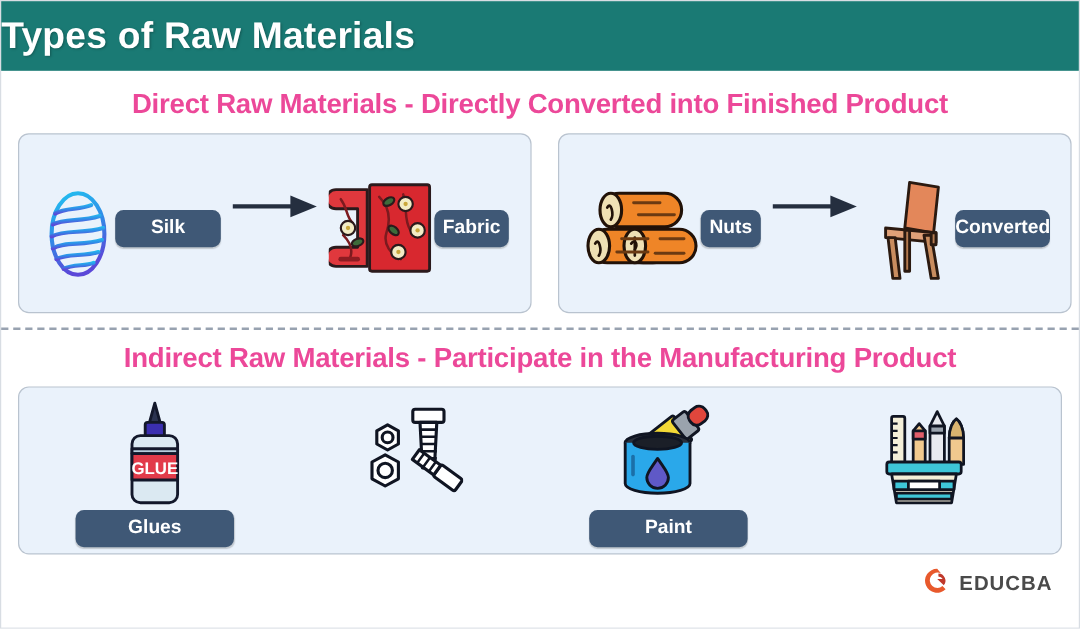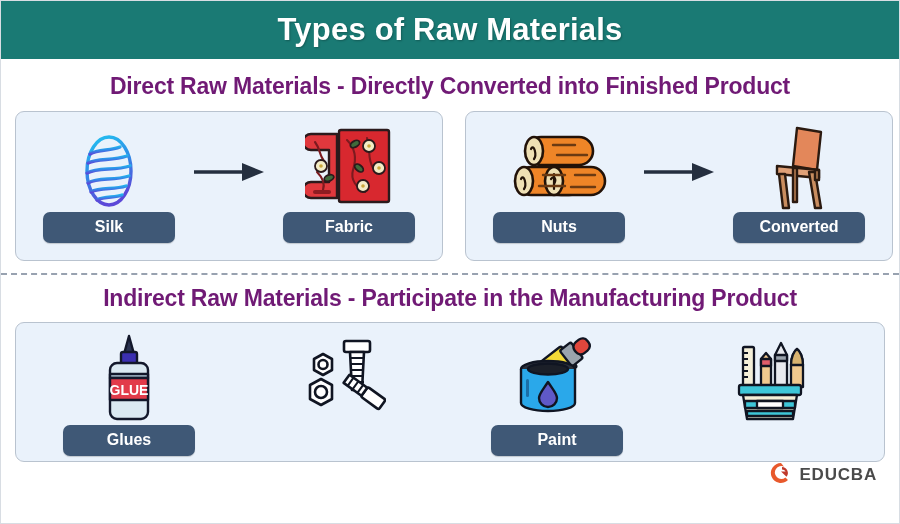--- a/index.html
+++ b/index.html
@@ -22,36 +22,36 @@
     box-sizing: border-box;
     border: 1px solid #d8dde3;
   }
 
   
   .header {
     height: 58px;
     background: #1a7a74;
     display: flex;
     align-items: center;
-    justify-content: center;
+    justify-content: flex-start;
   }
   .header-title {
     color: #ffffff;
     font-size: 31px;
     font-weight: bold;
     letter-spacing: 0.2px;
     text-shadow: 1px 1px 2px rgba(0,0,0,.25);
   }
 
   
   .section-heading {
     text-align: center;
     font-size: 23px;
     font-weight: bold;
-    color: #701a75;
+    color: #ec4899;
     letter-spacing: -0.2px;
   }
   .heading-1 { margin-top: 14px; }
   .heading-2 { margin-top: 10px; }
 
   
   .panel-row {
     display: flex;
     gap: 22px;
     padding: 0 14px;
@@ -80,21 +80,21 @@
   .pair {
     display: flex;
     align-items: center;
     justify-content: space-between;
     height: 100%;
     padding: 0 18px;
     box-sizing: border-box;
   }
   .cell {
     display: flex;
-    flex-direction: column;
+    flex-direction: row;
     align-items: center;
     justify-content: flex-start;
     width: 150px;
     height: 100%;
     padding-top: 8px;
     box-sizing: border-box;
   }
   .art {
     height: 92px;
     display: flex;
@@ -141,21 +141,21 @@
   .divider {
     margin-top: 12px;
     border-top: 2px dashed #98a2b0;
     height: 0;
   }
 
   
   .footer {
     height: 38px;
     display: flex;
-    align-items: flex-start;
+    align-items: flex-end;
     justify-content: flex-end;
     padding-right: 22px;
     box-sizing: border-box;
   }
   .logo {
     display: flex;
     align-items: center;
     gap: 7px;
   }
   .logo-text {

